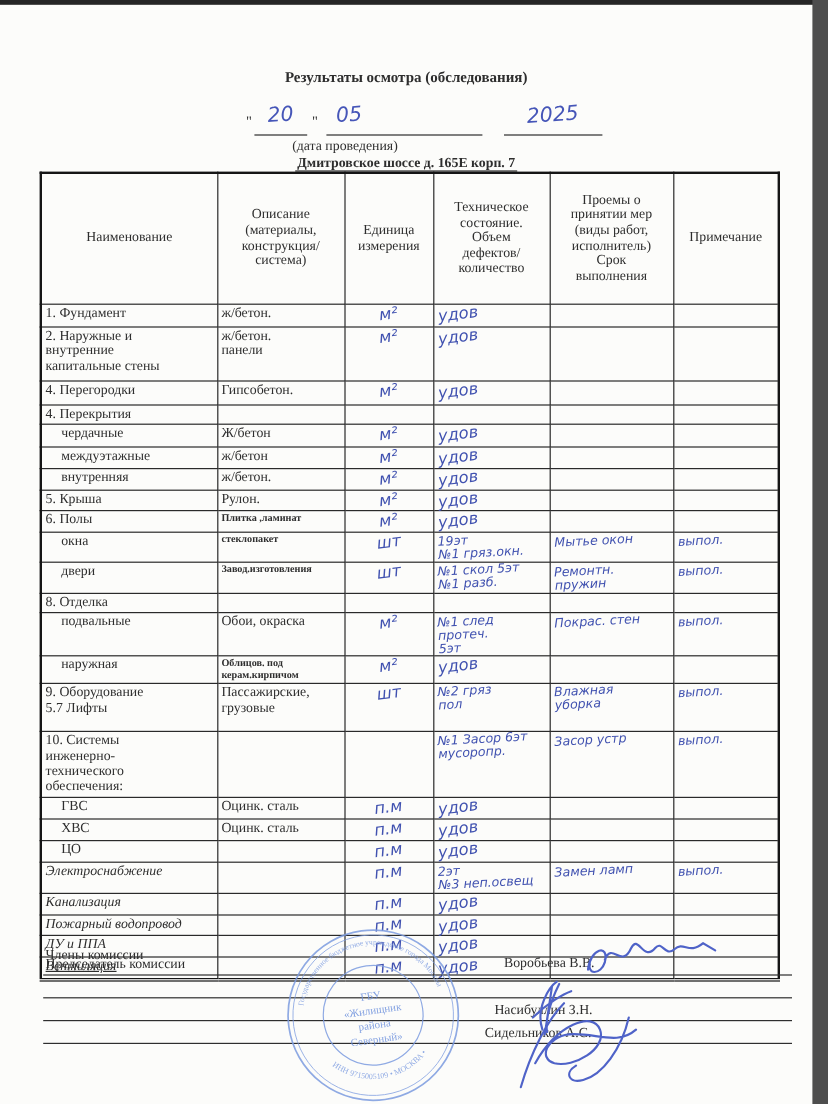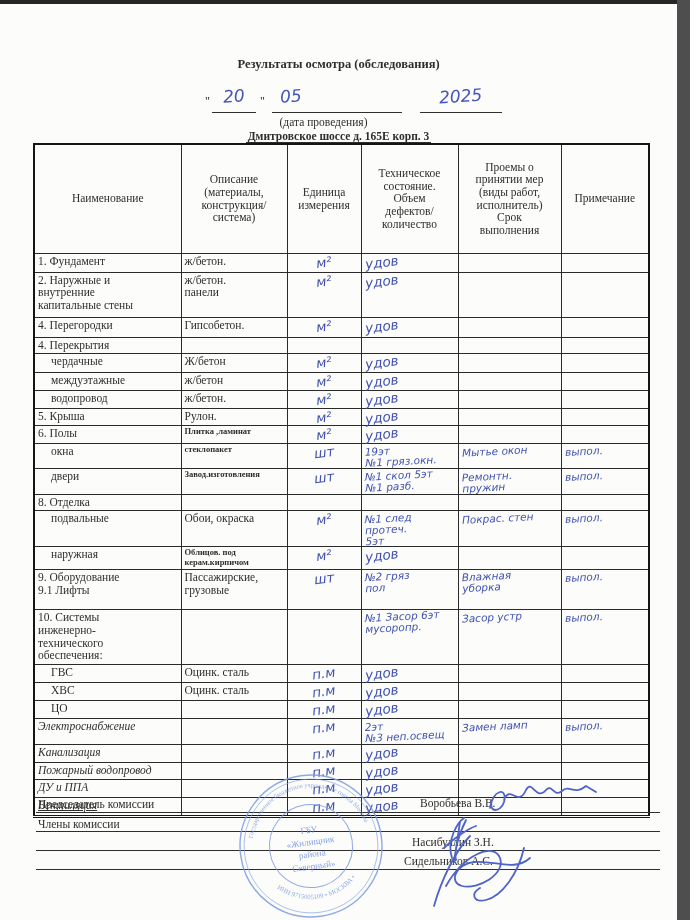--- a/index.html
+++ b/index.html
@@ -12,21 +12,21 @@
   
   .dateline{position:absolute;left:0;top:86px;width:677px;height:30px;font-size:12px;}
   .dl-q1{position:absolute;left:205px;top:8px;}
   .dl-day{position:absolute;left:212px;top:0;width:44px;border-bottom:1.5px solid #2e2e2e;
           text-align:center;height:26px;}
   .dl-q2{position:absolute;left:260px;top:8px;}
   .dl-month{position:absolute;left:272px;top:0;width:122px;border-bottom:1.5px solid #2e2e2e;
             text-align:left;height:26px;padding-left:8px;}
   .dl-year{position:absolute;left:420px;top:0;width:82px;border-bottom:1.5px solid #2e2e2e;
            text-align:center;height:26px;}
-  .caption{position:absolute;left:0;top:116px;width:575px;text-align:center;font-size:11.5px;margin-left:36px;}
+  .caption{position:absolute;left:0;top:116px;width:575px;text-align:center;font-size:11.5px;}
   .address{position:absolute;left:0;top:130px;width:677px;text-align:center;
            font-size:11.5px;font-weight:bold;}
   .address span{border-bottom:1.5px solid #2e2e2e;padding:0 2px;}
   
   .hw{display:inline-block;font-family:"DejaVu Sans",sans-serif;font-style:italic;
       color:#4152b0;transform:rotate(-3deg);font-size:10.5px;line-height:1.05;
       white-space:pre-line;}
   .hw-lg{font-size:13.5px;transform:rotate(-7deg);}
   .hw-date{font-family:"DejaVu Sans",sans-serif;font-style:italic;color:#4656b8;
            font-size:17px;display:inline-block;transform:rotate(-4deg);}
@@ -60,21 +60,21 @@
   <div class="title">Результаты осмотра (обследования)</div>
 
   <div class="dateline">
     <span class="dl-q1">"</span>
     <span class="dl-day"><span class="hw-date">20</span></span>
     <span class="dl-q2">"</span>
     <span class="dl-month"><span class="hw-date">05</span></span>
     <span class="dl-year"><span class="hw-date">2025</span></span>
   </div>
   <div class="caption">(дата проведения)</div>
-  <div class="address"><span>Дмитровское шоссе д. 165Е корп. 3</span></div>
+  <div class="address"><span>Дмитровское шоссе д. 165Е корп. 7</span></div>
 
   <table class="tbl">
     <colgroup>
       <col style="width:147px">
         <col style="width:106px">
         <col style="width:74px">
       <col style="width:97px">
         <col style="width:103px">
         <col style="width:88px">
     </colgroup>
@@ -145,21 +145,21 @@
     </tr>
     <tr style="height:18px">
       <td class="ind">междуэтажные</td>
       <td>ж/бетон</td>
       <td class="u"><span class="hw hw-lg">м²</span></td>
       <td><span class="hw hw-lg">удов</span></td>
       <td><span class="hw"></span></td>
       <td><span class="hw"></span></td>
     </tr>
     <tr style="height:18px">
-      <td class="ind">водопровод</td>
+      <td class="ind">внутренняя</td>
       <td>ж/бетон.</td>
       <td class="u"><span class="hw hw-lg">м²</span></td>
       <td><span class="hw hw-lg">удов</span></td>
       <td><span class="hw"></span></td>
       <td><span class="hw"></span></td>
     </tr>
     <tr style="height:17px">
       <td>5. Крыша</td>
       <td>Рулон.</td>
       <td class="u"><span class="hw hw-lg">м²</span></td>
@@ -214,21 +214,21 @@
       <td class="ind">наружная</td>
       <td class="sm">Облицов. под
 керам.кирпичом</td>
       <td class="u"><span class="hw hw-lg">м²</span></td>
       <td><span class="hw hw-lg">удов</span></td>
       <td><span class="hw"></span></td>
       <td><span class="hw"></span></td>
     </tr>
     <tr style="height:40px">
       <td>9. Оборудование
-9.1 Лифты</td>
+5.7 Лифты</td>
       <td class="ctr">Пассажирские,
 грузовые</td>
       <td class="u"><span class="hw hw-lg">шт</span></td>
       <td><span class="hw">№2 гряз
 пол</span></td>
       <td><span class="hw">Влажная
 уборка</span></td>
       <td><span class="hw">выпол.</span></td>
     </tr>
     <tr style="height:55px">
@@ -310,21 +310,21 @@
     </tr>
   </tbody>
     </table>
 
   <div class="f-line" style="top:812px"></div>
   <div class="f-line" style="top:831px"></div>
   <div class="f-line" style="top:850px"></div>
   <div class="f-line" style="top:869px"></div>
 
   <div class="f-label" style="top:798px">Председатель комиссии</div>
-  <div class="f-label" style="top:818px">Члены комиссии</div>
+  <div class="f-label" style="top:790px">Члены комиссии</div>
 
   <div class="f-name" style="left:420px;top:797px">Воробьева В.В.</div>
   <div class="f-name" style="left:412px;top:836px">Насибуллин З.Н.</div>
   <div class="f-name" style="left:404px;top:855px">Сидельников А.С.</div>
 
   <svg class="stamp" viewBox="0 0 150 150">
     <g transform="rotate(-8 75 75)" fill="none" stroke="#7d9ce0">
       <circle cx="75" cy="75" r="70" stroke-width="1.4"></circle>
       <circle cx="75" cy="75" r="66" stroke-width="0.7"></circle>
       <circle cx="75" cy="75" r="41" stroke-width="1"></circle>

